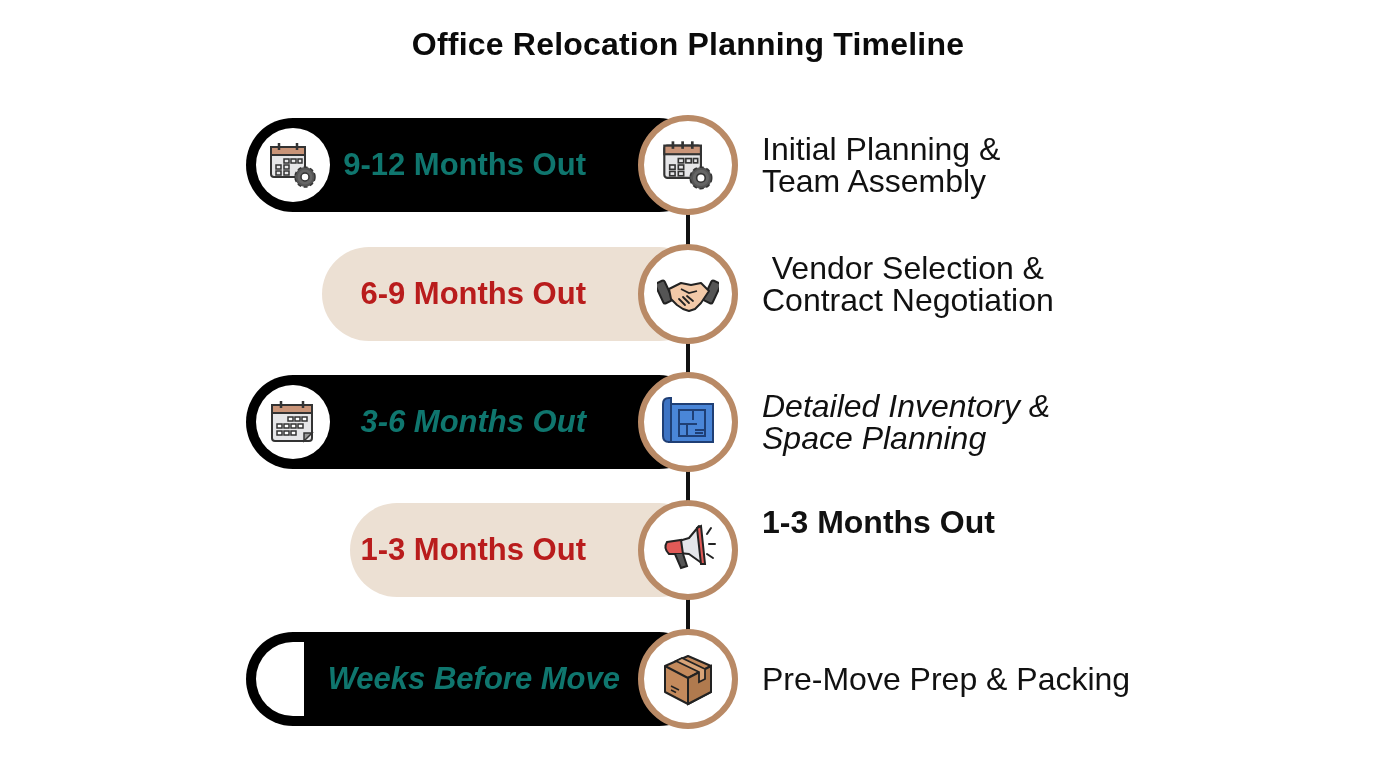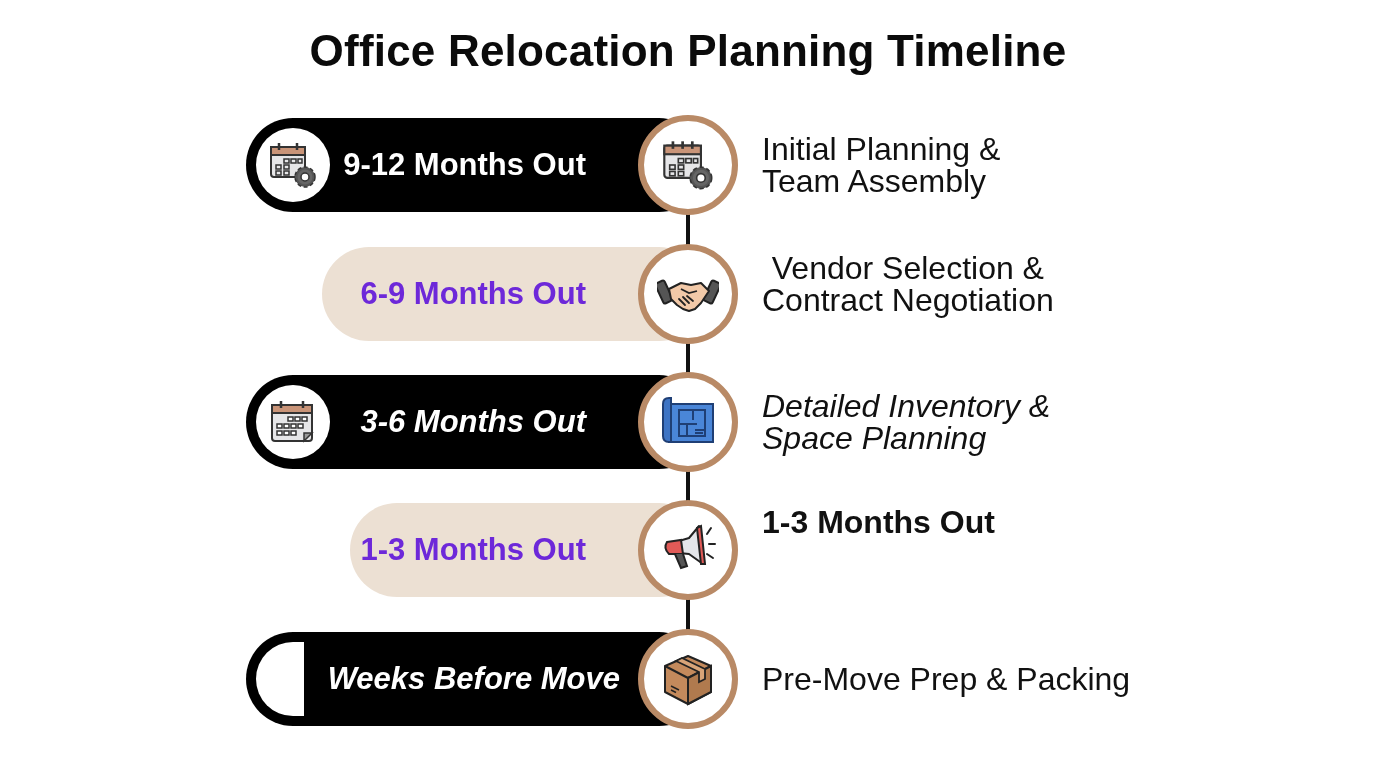--- a/index.html
+++ b/index.html
@@ -1,25 +1,25 @@
 <!DOCTYPE html>
 <html><head>
 <meta charset="utf-8">
 <style>
   html, body { margin:0; padding:0; background:#ffffff; }
   body { width:1376px; height:768px; position:relative; overflow:hidden; font-family:"Liberation Sans", sans-serif; }
-  .title { position:absolute; left:0; top:26px; width:1376px; text-align:center; font-size:44px; font-weight:700; color:#0b0b0b; letter-spacing:0.2px; }
+  .title { position:absolute; left:0; top:26px; width:1376px; text-align:center; font-size:32px; font-weight:700; color:#0b0b0b; letter-spacing:0.2px; }
   .connector { position:absolute; left:686px; top:200px; width:4px; height:440px; background:#111; }
   .row { position:absolute; left:0; width:1376px; height:100px; }
   .pill { position:absolute; top:3px; height:94px; border-radius:47px; box-sizing:border-box; }
   .pill.dark { background:#000; }
   .pill.light { background:#ece0d3; }
   .pill-label { position:absolute; right:120px; top:0; height:94px; line-height:94px; font-size:31px; font-weight:700; white-space:nowrap; }
-  .pill.dark .pill-label { color:#ffffff; }
-  .pill.light .pill-label { color:#6d28d9; }
+  .pill.dark .pill-label { color:#0f766e; }
+  .pill.light .pill-label { color:#b91c1c; }
   .left-disc { position:absolute; left:10px; top:10px; width:74px; height:74px; border-radius:50%; background:#fff; display:flex; align-items:center; justify-content:center; }
   .half-disc { position:absolute; left:10px; top:10px; width:48px; height:74px; border-radius:37px 0 0 37px; background:#fff; }
   .node { position:absolute; left:638px; top:0; width:100px; height:100px; border-radius:50%; background:#fff; border:6px solid #b98a66; box-sizing:border-box; display:flex; align-items:center; justify-content:center; }
   .desc { position:absolute; left:762px; color:#111; font-size:32px; line-height:32px; }
   .desc .bold { font-weight:700; }
   svg { display:block; }
 </style>
 </head>
 <body>
 

